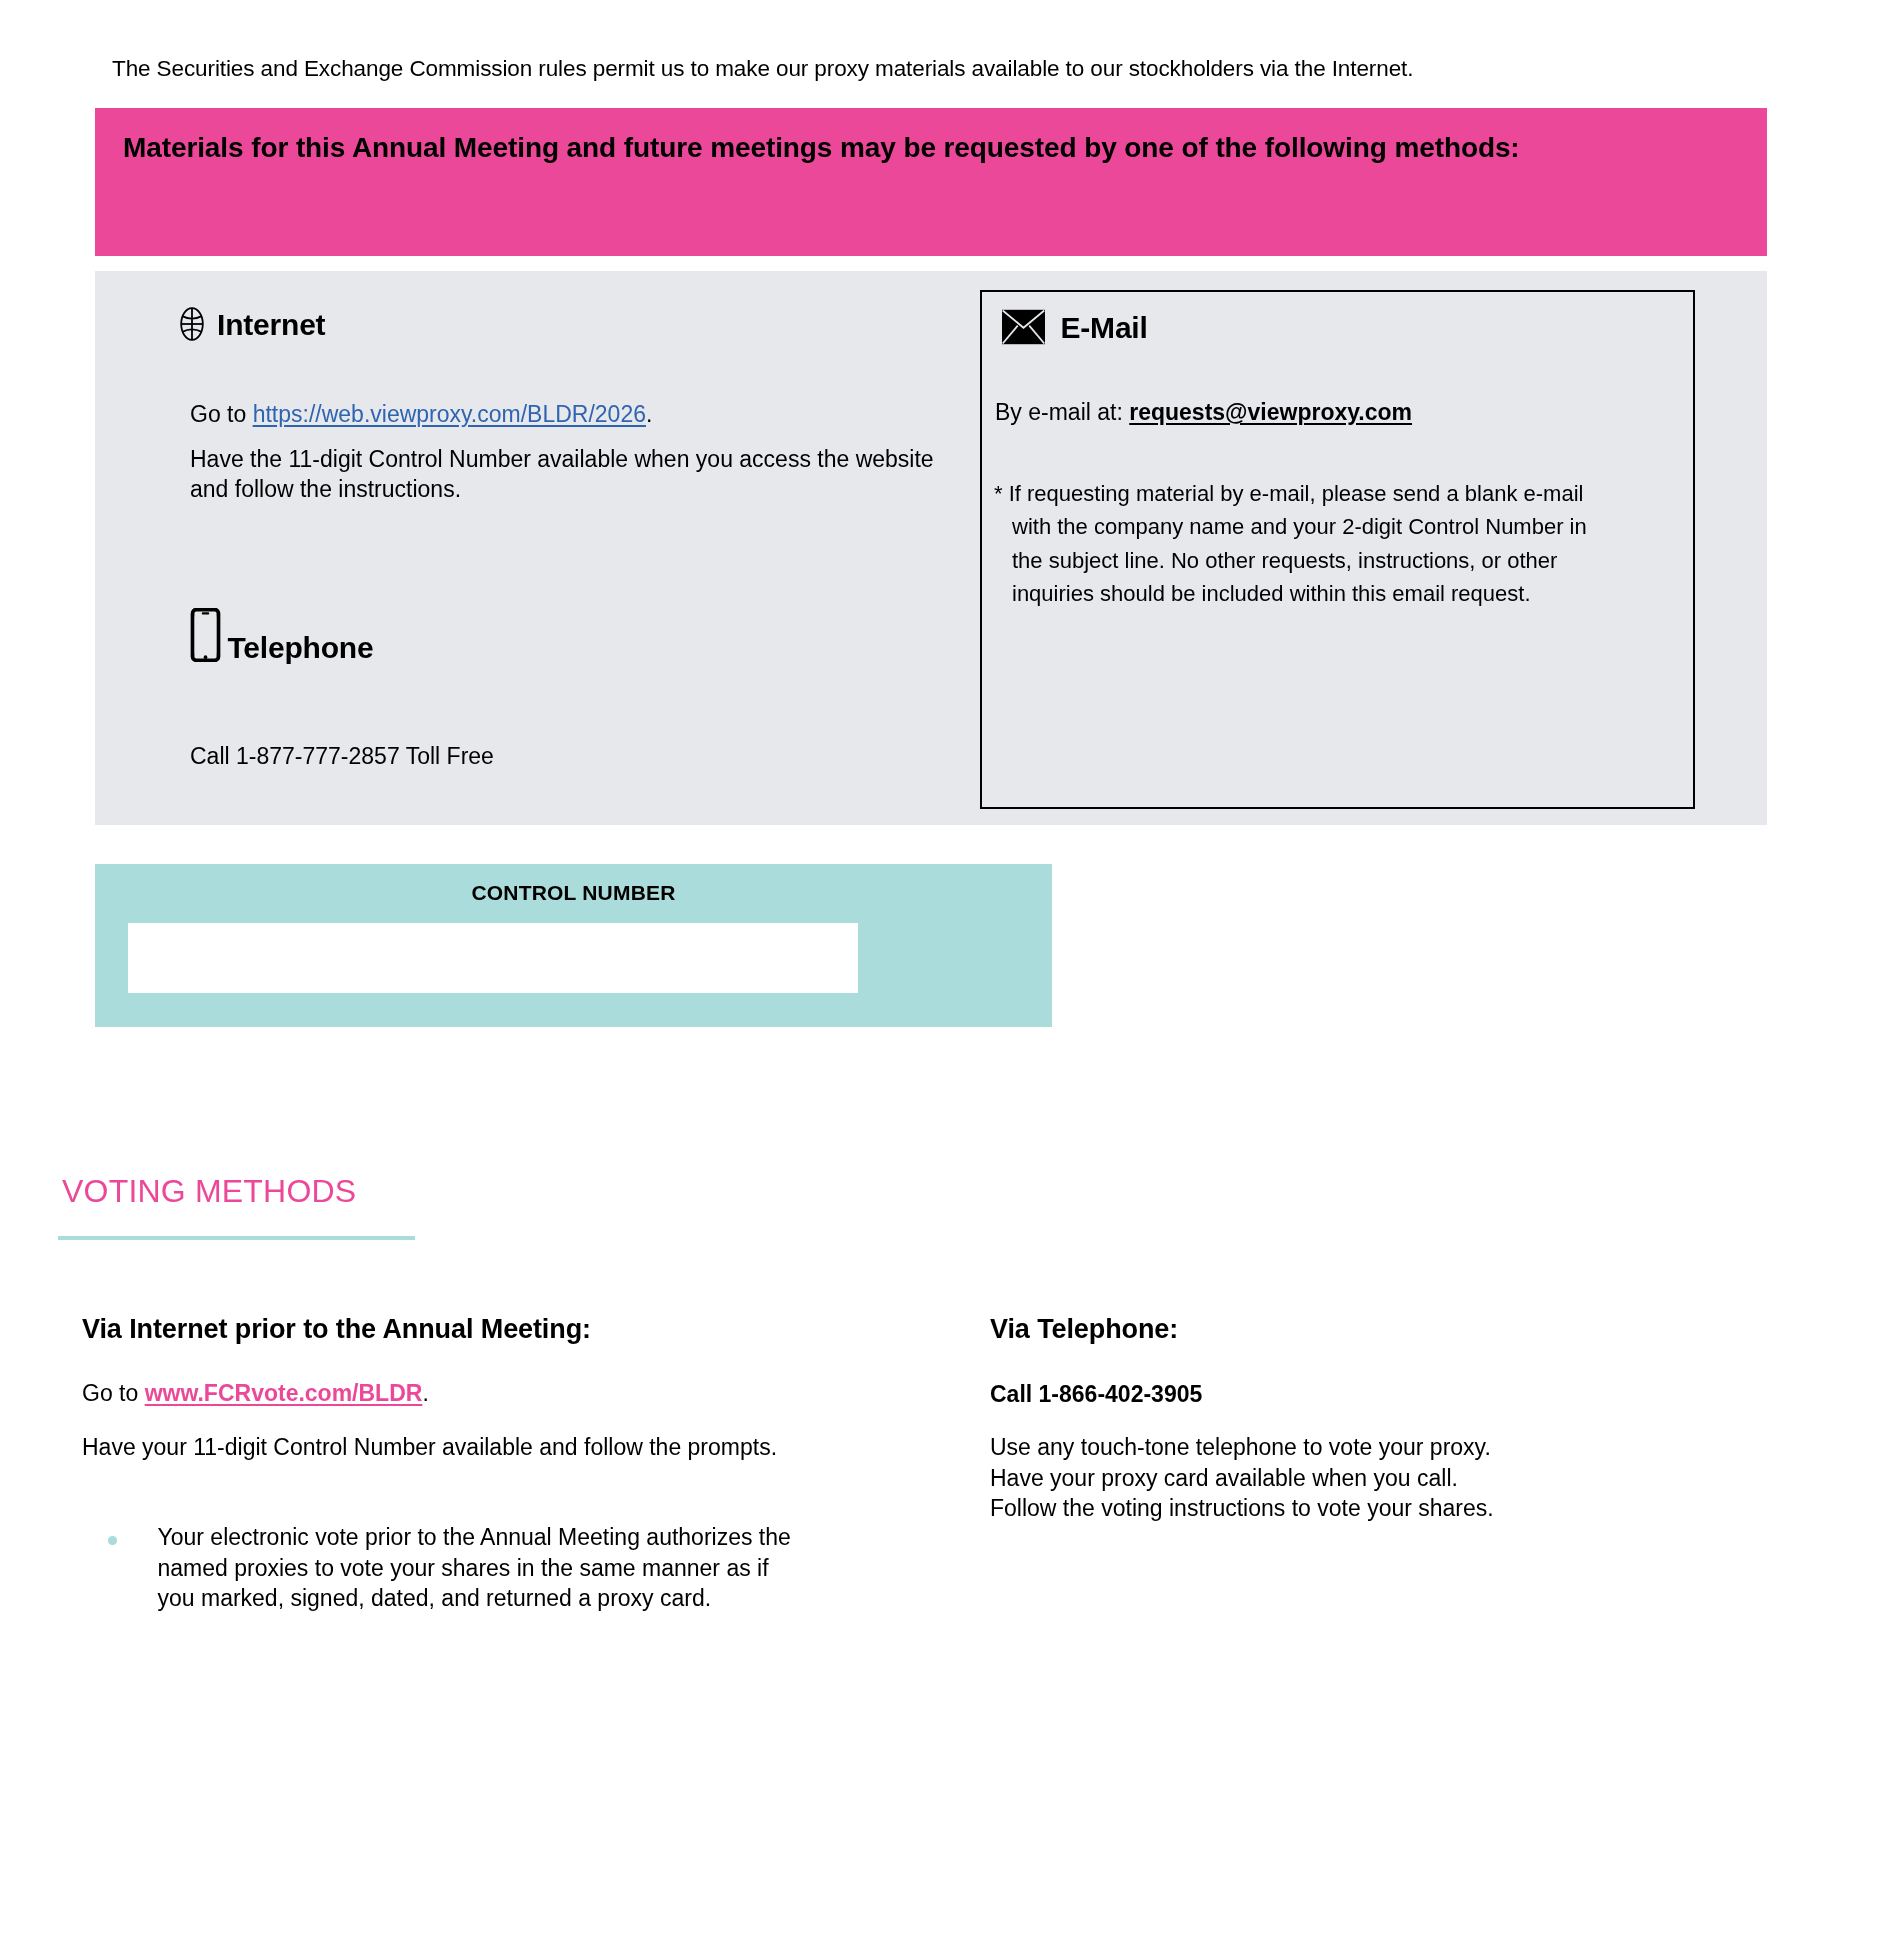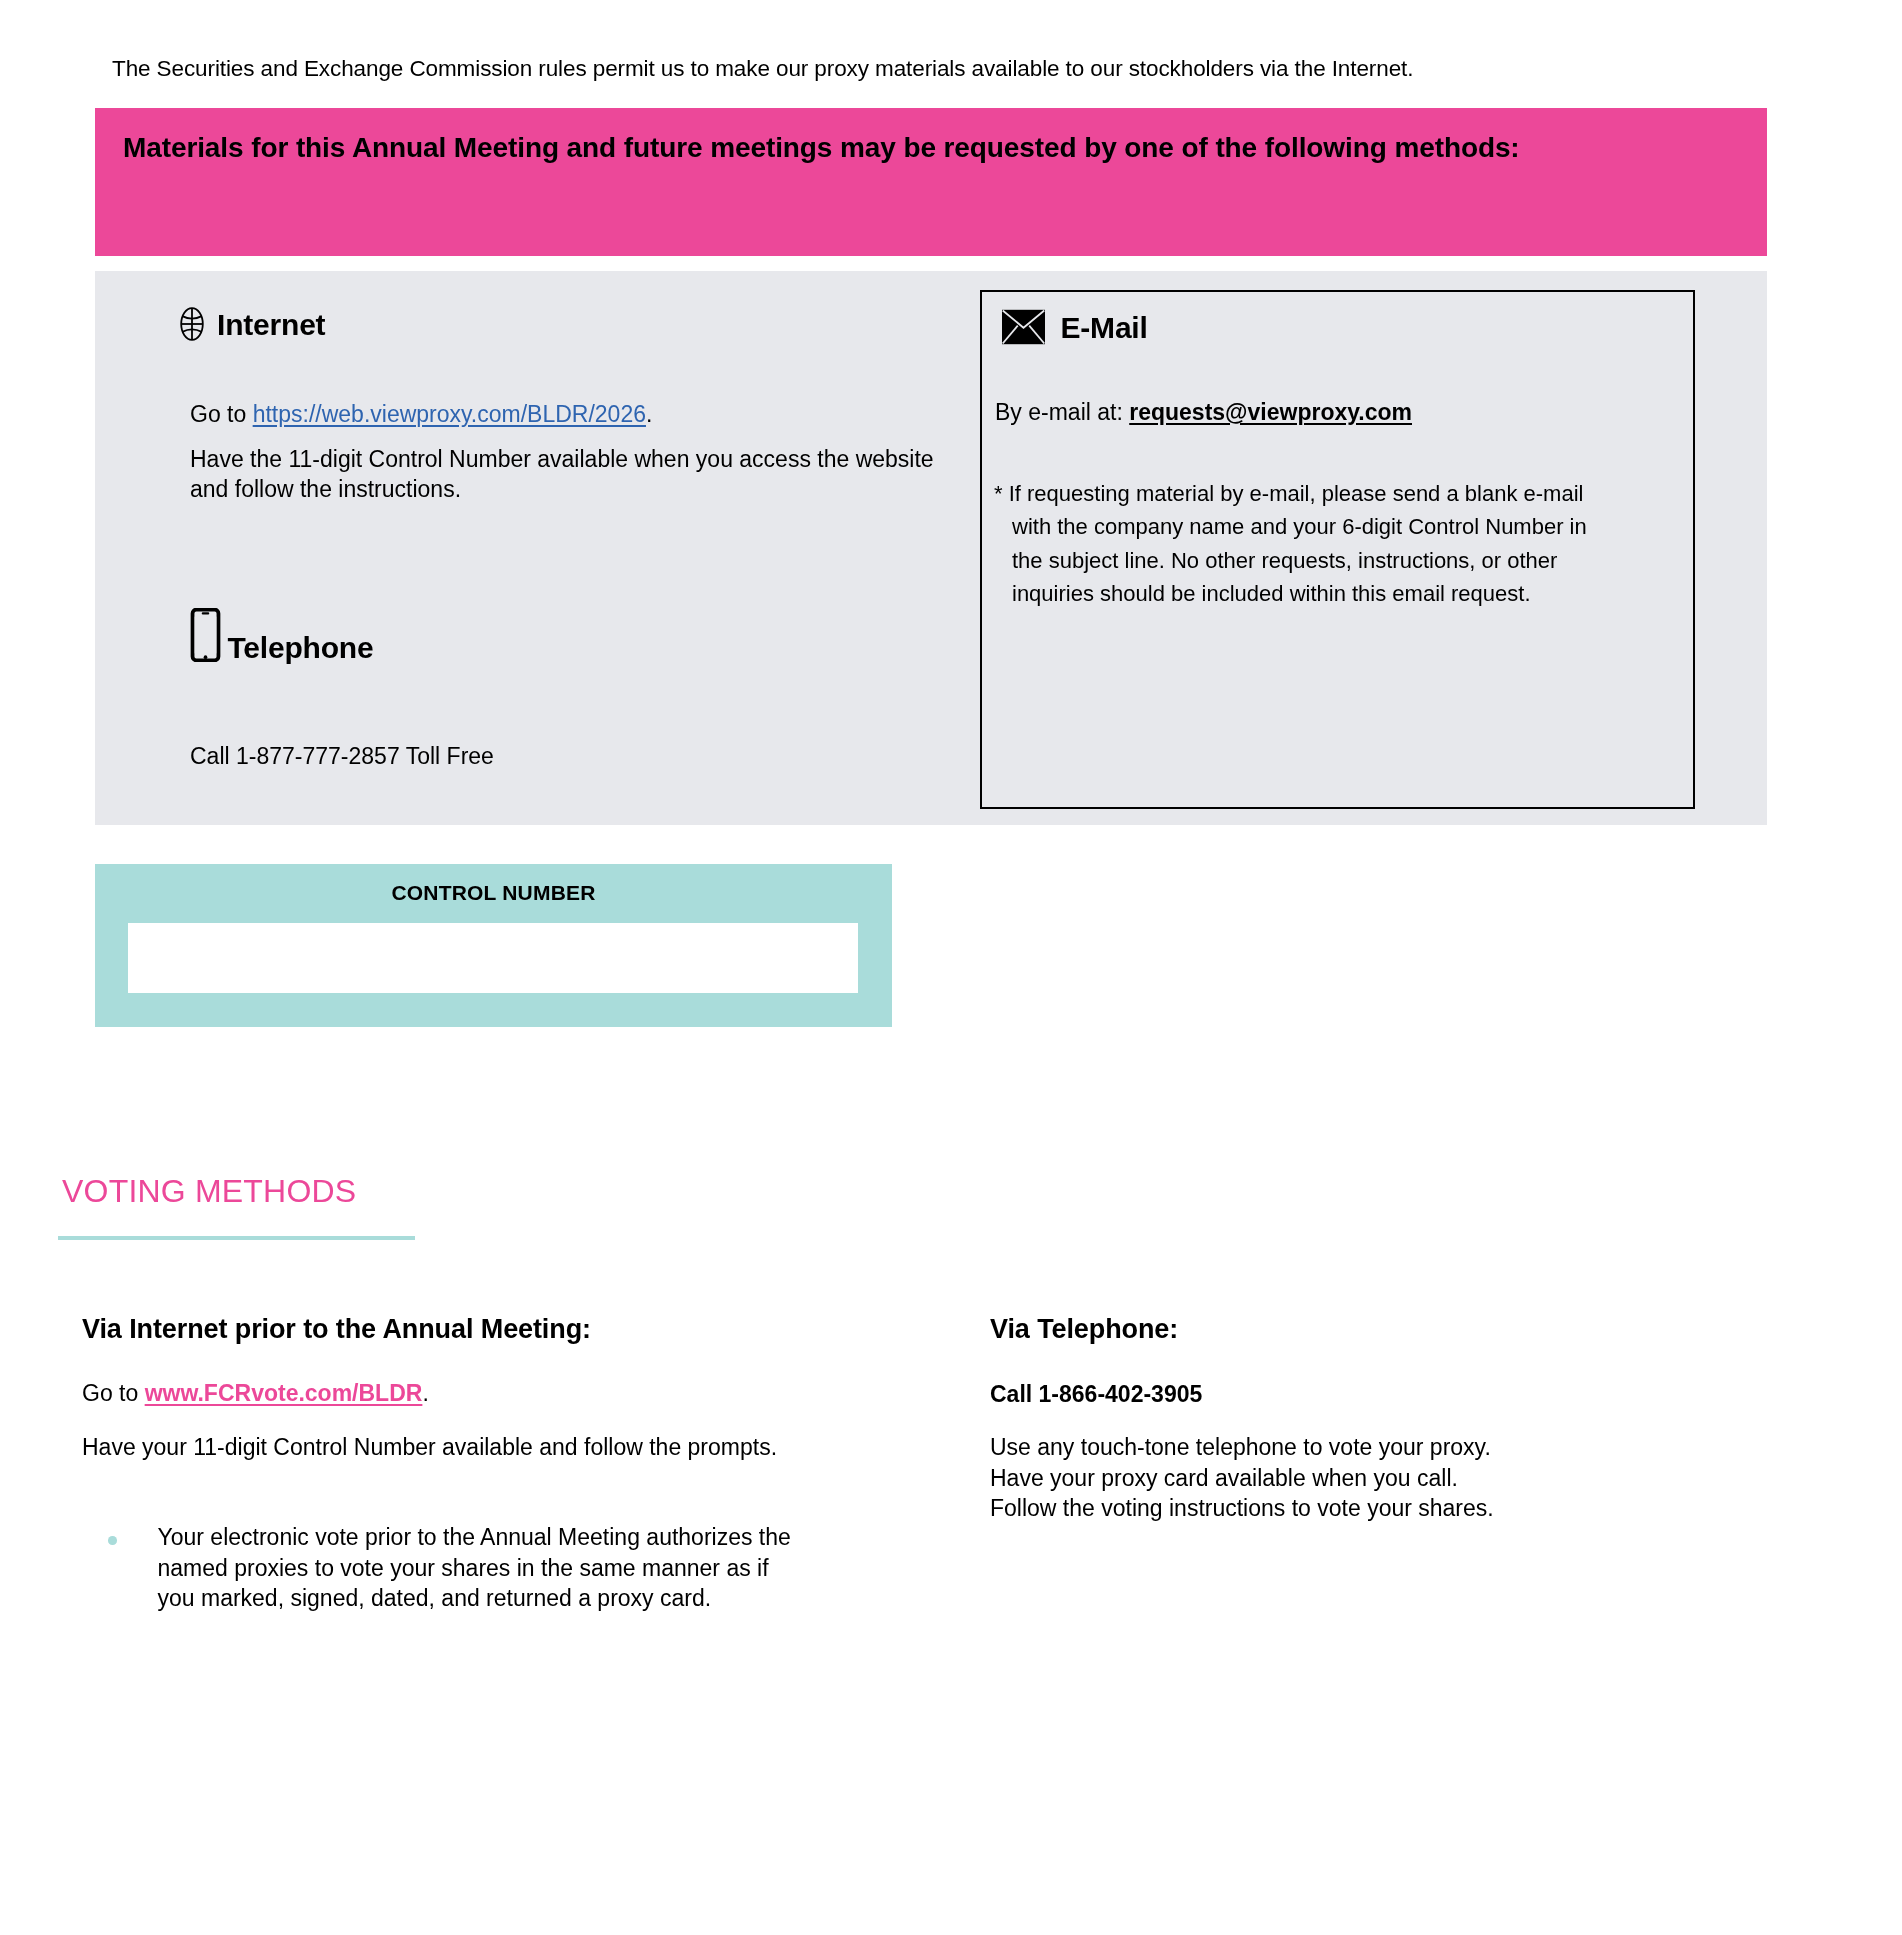--- a/index.html
+++ b/index.html
@@ -160,21 +160,21 @@
     display: block;
     padding-left: 18px;
     text-indent: -18px;
   }
 
   
   .cn-wrap {
     position: absolute;
     left: 95px;
     top: 864px;
-    width: 797px;
+    width: 957px;
     height: 163px;
     background: #a9dcda;
     box-sizing: border-box;
   }
   .cn-label {
     position: absolute;
     left: 0;
     top: 17px;
     width: 100%;
     text-align: center;
@@ -360,21 +360,21 @@
   </span>
   <span class="method-title">E-Mail</span>
 </div>
 
 <div class="email-at">
   <span>By e-mail at: </span><a class="email-addr" href="#">requests@viewproxy.com</a>
 </div>
 
 <div class="email-note">
   <span class="body-indent"><span class="star">*</span>
-    <span>If requesting material by e-mail, please send a blank e-mail with the company name and your 6-digit Control Number in the subject line. No other requests, instructions, or other inquiries should be included within this email request.</span></span>
+    <span>If requesting material by e-mail, please send a blank e-mail with the company name and your 2-digit Control Number in the subject line. No other requests, instructions, or other inquiries should be included within this email request.</span></span>
 </div>
 
 <div class="cn-wrap">
   <div class="cn-label">CONTROL NUMBER</div>
   <input class="cn-field" type="text" value="" placeholder="" style="">
 </div>
 
 <div class="vm-heading">VOTING METHODS</div>
 <div class="vm-rule"></div>
 

